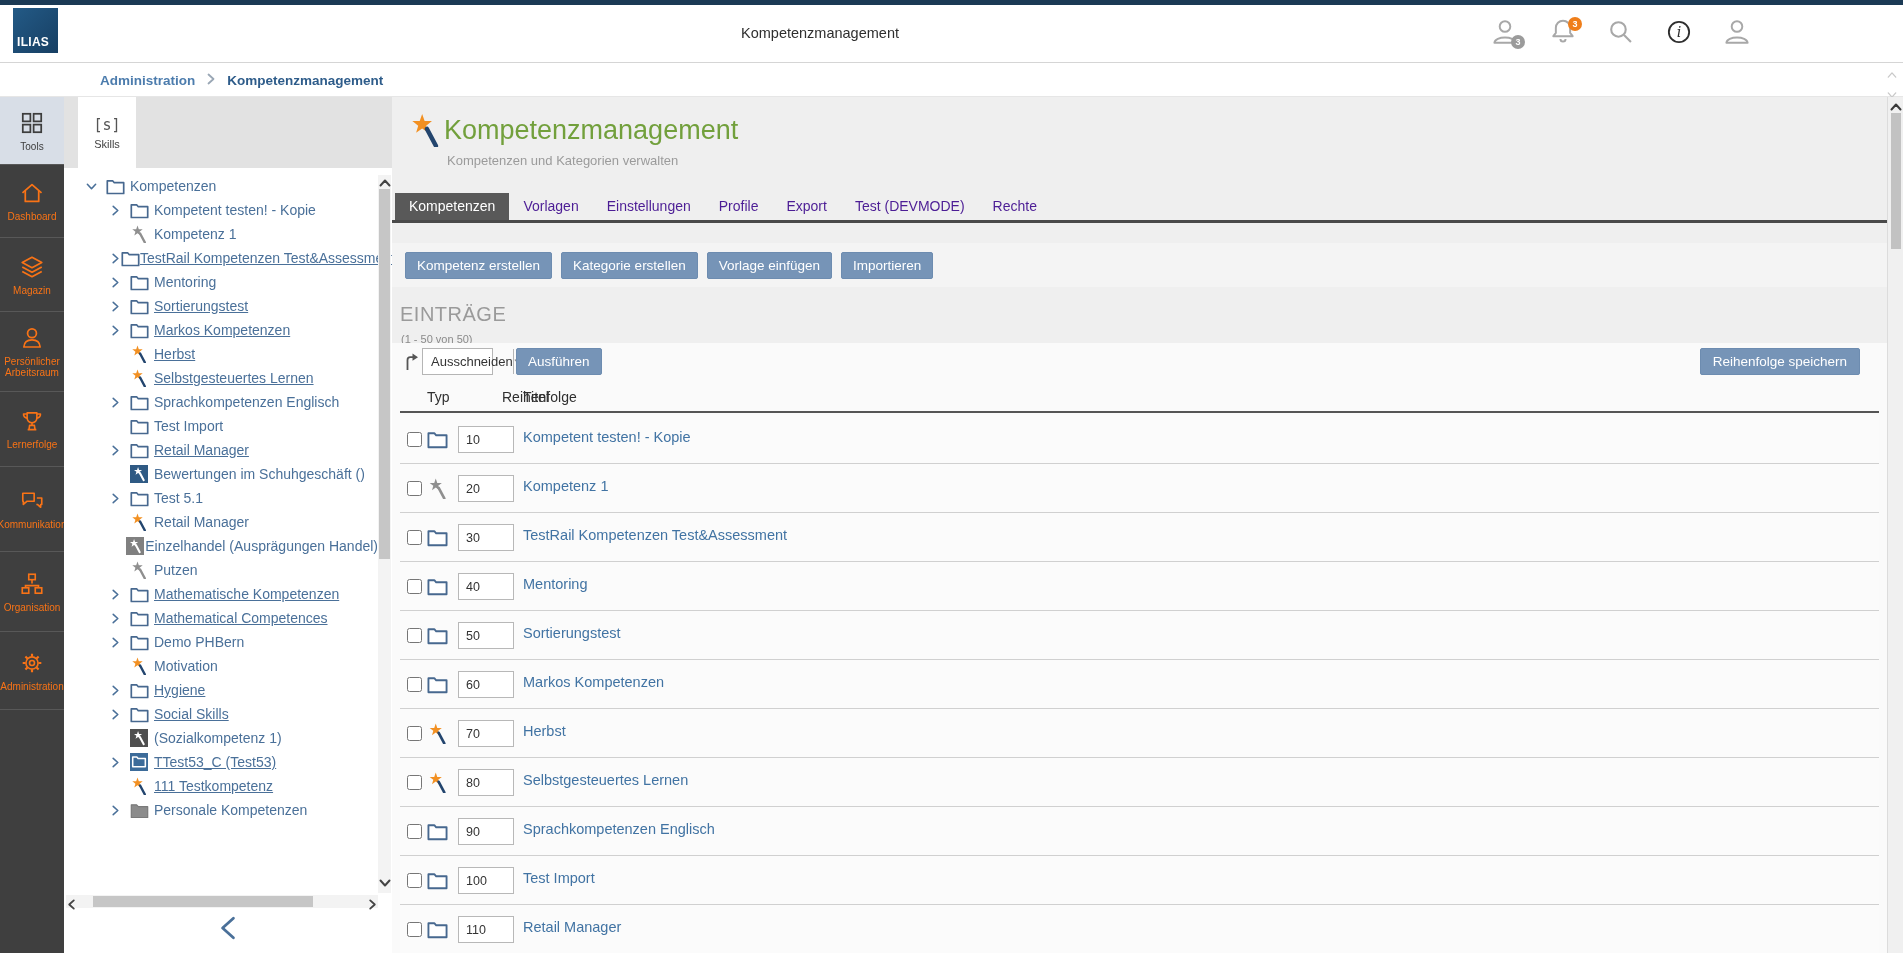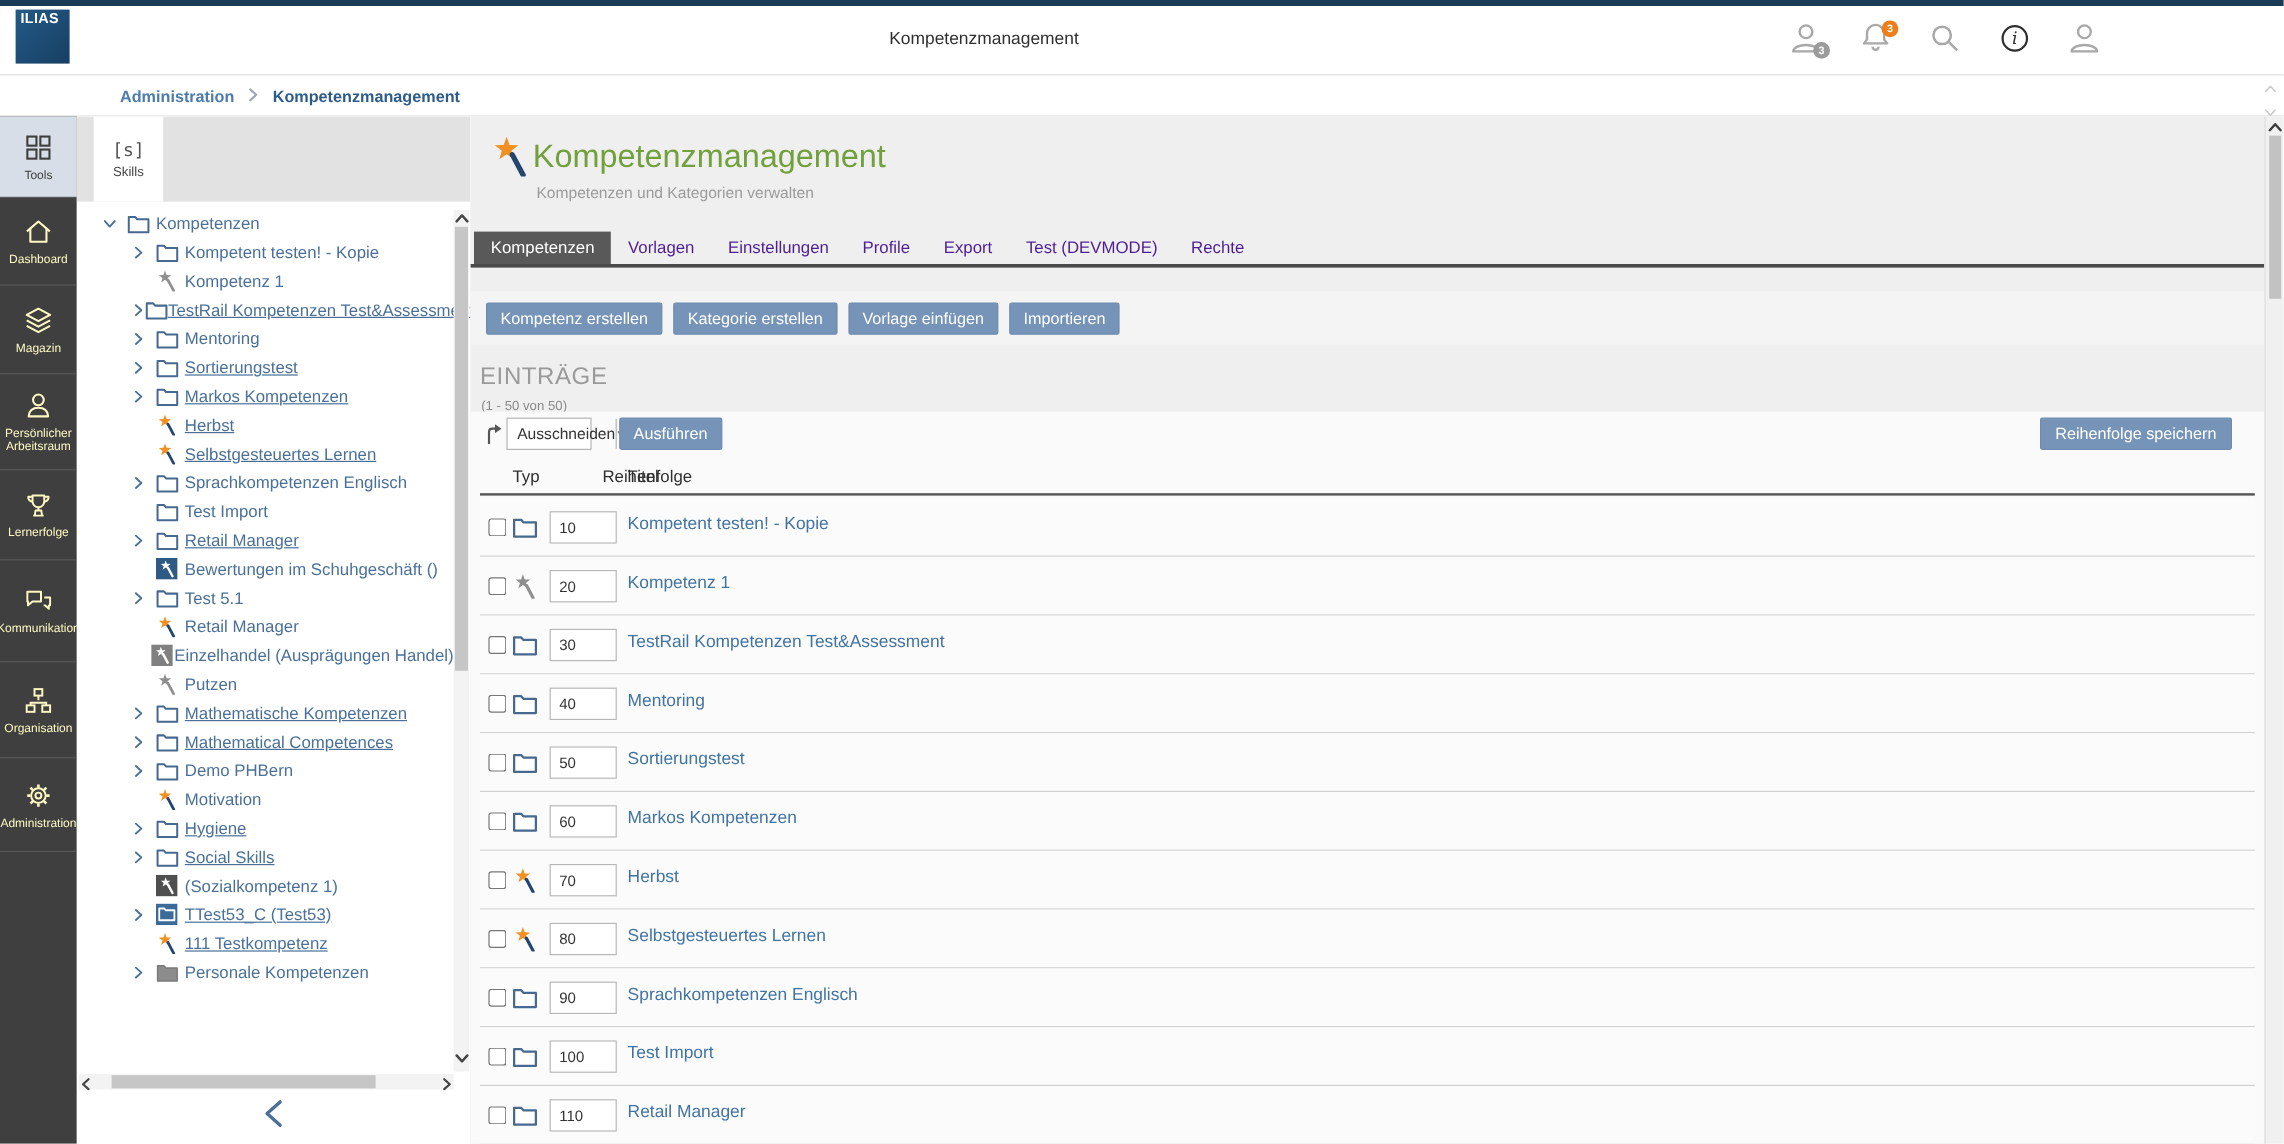--- a/index.html
+++ b/index.html
@@ -2,41 +2,41 @@
 <html><head>
 <meta charset="utf-8">
 <style>
   * { margin:0; padding:0; box-sizing:border-box; }
   html,body { width:1903px; height:953px; overflow:hidden; background:#fff;
     font-family:"Liberation Sans","DejaVu Sans",sans-serif; }
 
   
   #topstrip { position:absolute; left:0; top:0; width:1903px; height:5px; background:#1b3a55; }
   #appheader { position:absolute; left:0; top:5px; width:1903px; height:58px; background:#fff; border-bottom:1px solid #d5d5d5; }
-  #logo { position:absolute; left:13px; top:3px; width:45px; height:45px; background:linear-gradient(135deg,#235a86,#173f63); color:#fff; font-size:12px; font-weight:bold; display:flex; padding:0 0 4px 4px; letter-spacing:.3px; cursor:pointer; }
+  #logo { position:absolute; left:13px; top:3px; width:45px; height:45px; background:linear-gradient(135deg,#235a86,#173f63); color:#fff; font-size:12px; font-weight:bold; display:flex; align-items:flex-end; padding:0 0 4px 4px; letter-spacing:.3px; cursor:pointer; }
   #htitle { position:absolute; left:0; top:0; width:1640px; height:58px; text-align:center; line-height:56px; font-size:14.5px; color:#2f2f2f; }
   #hicons { position:absolute; right:150px; top:0; height:58px; display:flex; align-items:center; gap:26px; }
   .hicon { position:relative; width:32px; height:32px; display:flex; align-items:center; justify-content:center; cursor:pointer; }
   .badge { position:absolute; width:14px; height:14px; border-radius:50%; color:#fff; font-size:9px; line-height:14px; text-align:center; font-weight:bold; }
   .badge.gray { background:#9b9b9b; right:-4px; bottom:1px; }
   .badge.orange { background:#ef7e1a; right:-3px; top:-1px; }
 
   
   #breadcrumb { position:absolute; left:0; top:63px; width:1903px; height:34px; background:#fff; border-bottom:1px solid #e6e6e6; }
   #breadcrumb .inner { position:absolute; left:100px; top:0; height:34px; display:flex; align-items:center; gap:10px; font-size:13.5px; }
   .crumb-link { color:#4c7cad; font-weight:bold; cursor:pointer; }
   .crumb-current { color:#2e5c8a; font-weight:bold; cursor:pointer; }
   #bc-scroll { position:absolute; right:6px; top:3px; display:flex; flex-direction:column; gap:2px; align-items:center; }
 
   
   #bodyrow { position:absolute; left:0; top:97px; width:1903px; height:856px; }
 
   
   #sidebar { position:absolute; left:0; top:0; width:64px; height:856px; background:#3f3f3f; }
-  .side-item { position:absolute; left:0; width:64px; display:flex; flex-direction:column; align-items:center; justify-content:center; gap:5px; color:#fef9c3; border-bottom:1px solid #585858; cursor:pointer; }
+  .side-item { position:absolute; left:0; width:64px; display:flex; flex-direction:column; align-items:center; justify-content:center; gap:5px; color:#f97316; border-bottom:1px solid #585858; cursor:pointer; }
   .side-item.active { background:#d8dee7; color:#3d3d3d; }
   .side-label { font-size:10px; text-align:center; line-height:11px; padding:0 2px; }
   .side-icon svg { display:block; }
 
   
   #treepanel { position:absolute; left:64px; top:0; width:328px; height:856px; background:#fff; overflow:hidden; }
   #tree-tabstrip { position:absolute; left:0; top:0; width:328px; height:71px; background:#e2e2e2; }
   #skills-tab { position:absolute; left:14px; top:0; width:58px; height:71px; background:#fff; display:flex; flex-direction:column; align-items:center; justify-content:center; gap:4px; cursor:pointer; }
   #skills-tab .sicon { font-size:15px; color:#555; font-family:"DejaVu Sans Mono",monospace; }
   #skills-tab .slabel { font-size:11px; color:#444; }

